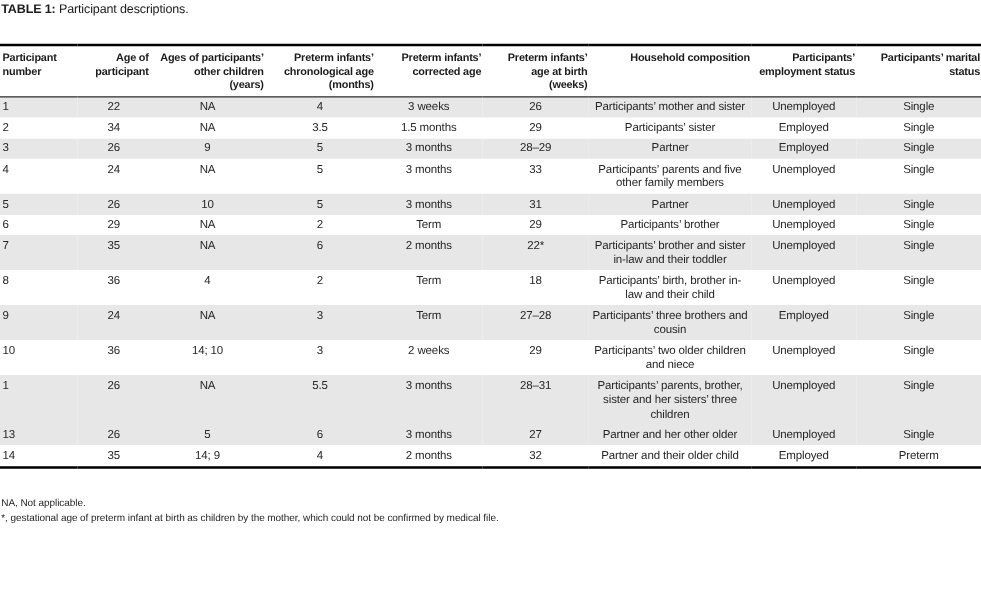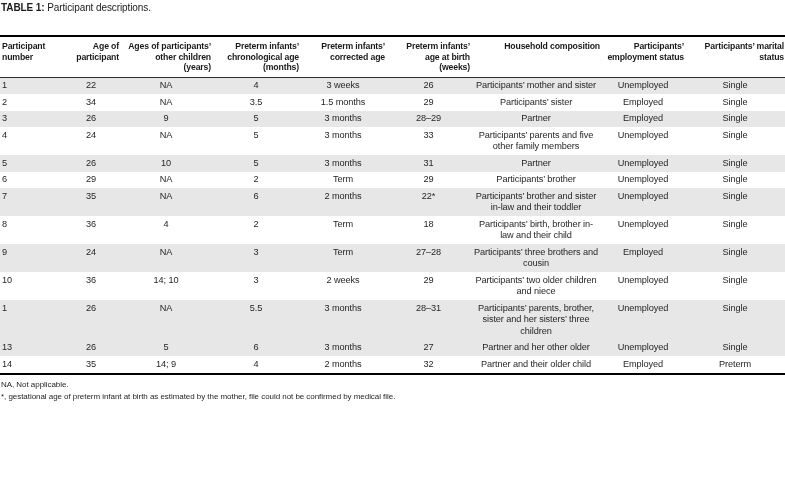--- a/index.html
+++ b/index.html
@@ -59,20 +59,21 @@
   .c5 { width: 85px; }
   .c6 { width: 130px; }
   .c7 { width: 84px; }
   .c8 { width: 100px; }
   .footnotes {
     padding: 4px 2px 0 1px;
     font-size: 8px;
     line-height: 12px;
     color: #1f1f1f;
     letter-spacing: -0.05px;
+    margin-top: 18px;
   }
 </style>
 </head>
 <body>
 
 <div class="page">
 
   <div class="table-title">
     <span class="label">TABLE 1:</span>
     <span>Participant descriptions.</span>
@@ -256,16 +257,16 @@
           <td class="c5">32</td>
           <td class="c6">Partner and their older child</td>
           <td class="c7">Employed</td>
           <td class="c8">Preterm</td>
         </tr>
       </tbody>
   </table>
 
   <div class="footnotes">
     <div>NA, Not applicable.</div>
-    <div>*, gestational age of preterm infant at birth as estimated by the mother, file could not be confirmed by medical file.</div>
+    <div>*, gestational age of preterm infant at birth as children by the mother, which could not be confirmed by medical file.</div>
   </div>
 
 </div>
 
 </body></html>

